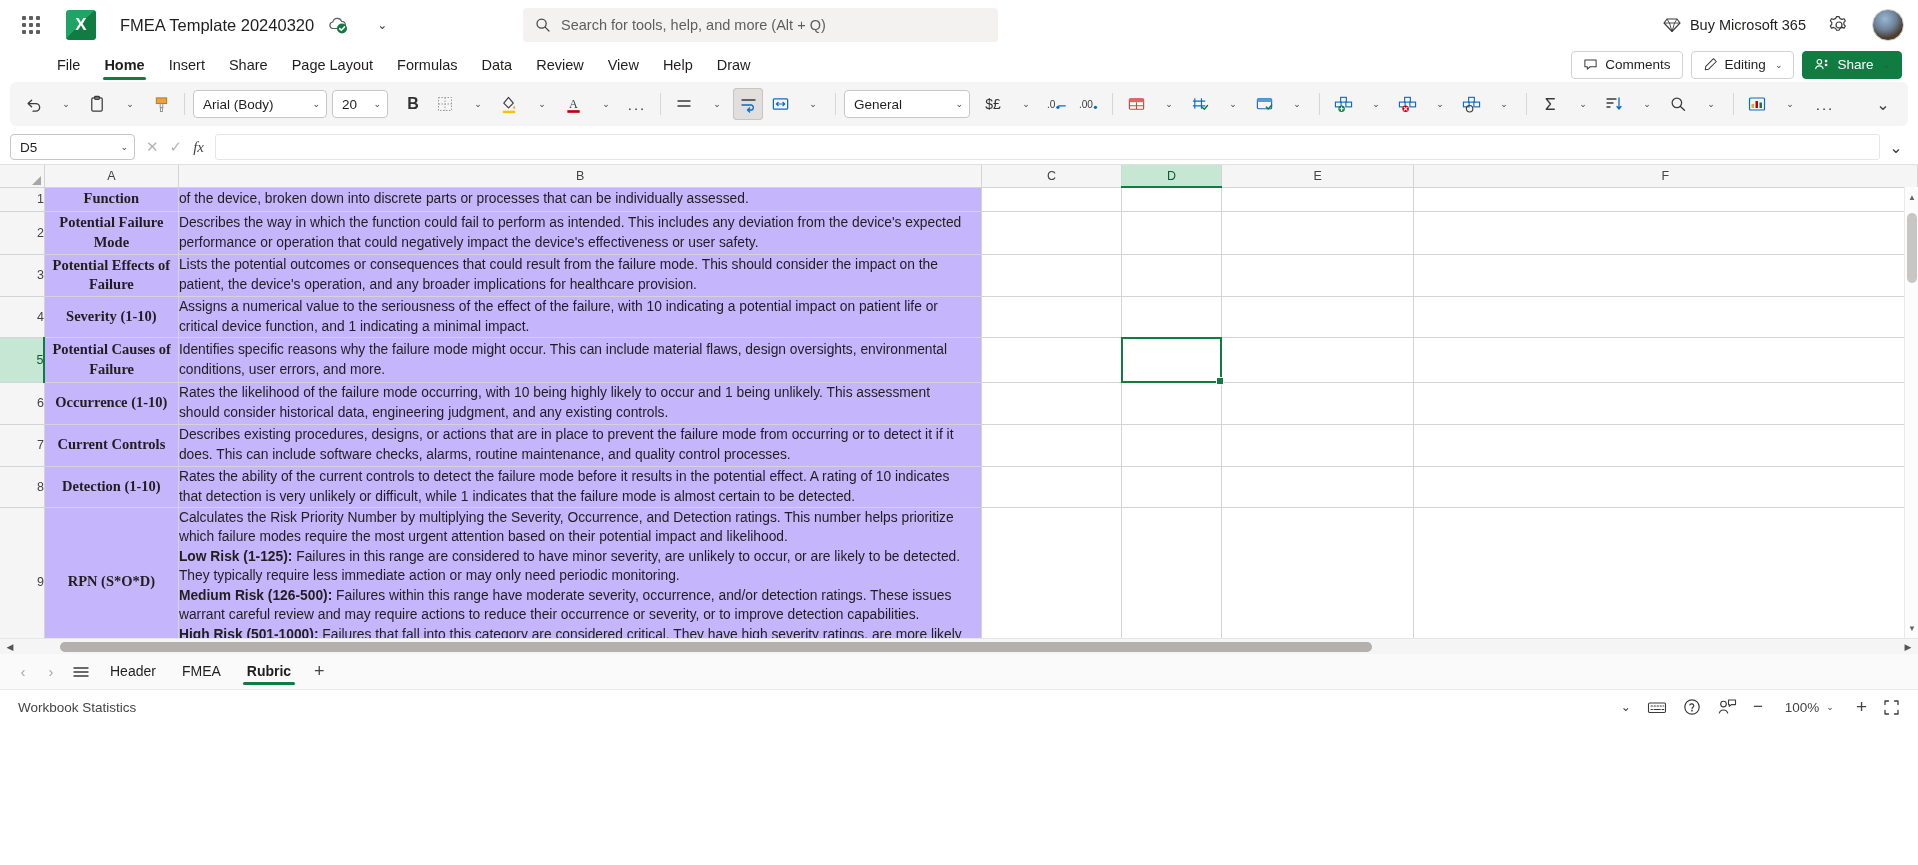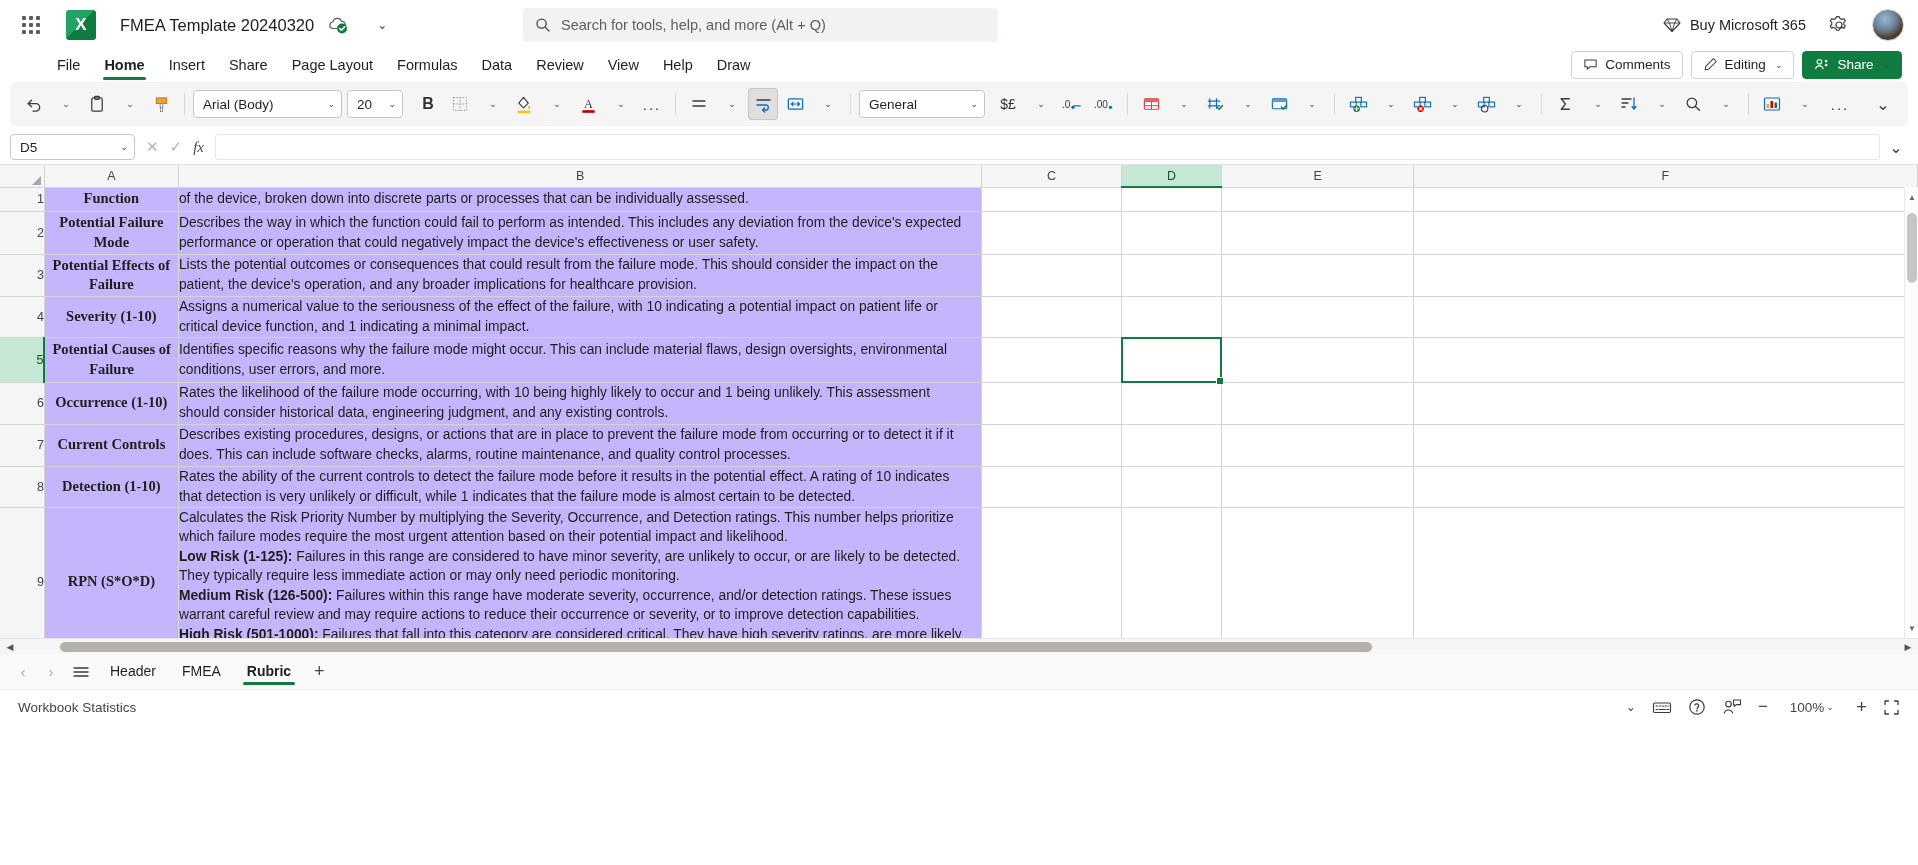--- a/index.html
+++ b/index.html
@@ -203,21 +203,21 @@
             font-size: 18px; color: #444; cursor: pointer; }
   
   .statusbar {
     height: 34px; display: flex; align-items: center; padding: 0 18px;
     font-size: 13.5px; color: #444; background: #fff;
   }
   .sb-left { cursor: pointer; }
   .sb-right { margin-left: auto; display: flex; align-items: center; gap: 16px; }
   .sb-ic { display: flex; align-items: center; justify-content: center; cursor: pointer; color: #444; }
   .zoomval {
-    display: flex; align-items: center; font-size: 13.5px; cursor: pointer;
+    display: flex; align-items: center; gap: 5px; font-size: 13.5px; cursor: pointer;
     padding: 2px 6px; border-radius: 3px;
   }
   svg { display: block; }
 </style>
 </head>
 <body>
 
 <div class="topbar">
   <div class="waffle">
     <i></i>
@@ -332,21 +332,21 @@
     <svg width="17" height="19" viewBox="0 0 18 20">
       <rect x="3.5" y="3" width="11" height="6" fill="#e8a33d"></rect>
       <rect x="3.5" y="3" width="11" height="6" fill="none" stroke="#b5761f" stroke-width="1"></rect>
       <rect x="7.6" y="9" width="2.8" height="4.5" fill="#f0f0f0" stroke="#888" stroke-width="0.9"></rect>
       <rect x="7.9" y="13.5" width="2.2" height="4" fill="#fff" stroke="#888" stroke-width="0.9"></rect>
     </svg>
   </div>
 
   <div class="rsep"></div>
 
-  <div class="combo" style="width:149px">
+  <div class="combo" style="width:134px">
     <span class="val">Arial (Body)</span>
     <span class="cdown">⌄</span>
   </div>
   <div class="combo" style="width:56px; margin-left:3px">
     <span class="val">20</span>
     <span class="cdown">⌄</span>
   </div>
 
   <div class="rb" style="font-weight:bold;font-size:16px;margin-left:8px">B</div>
 

